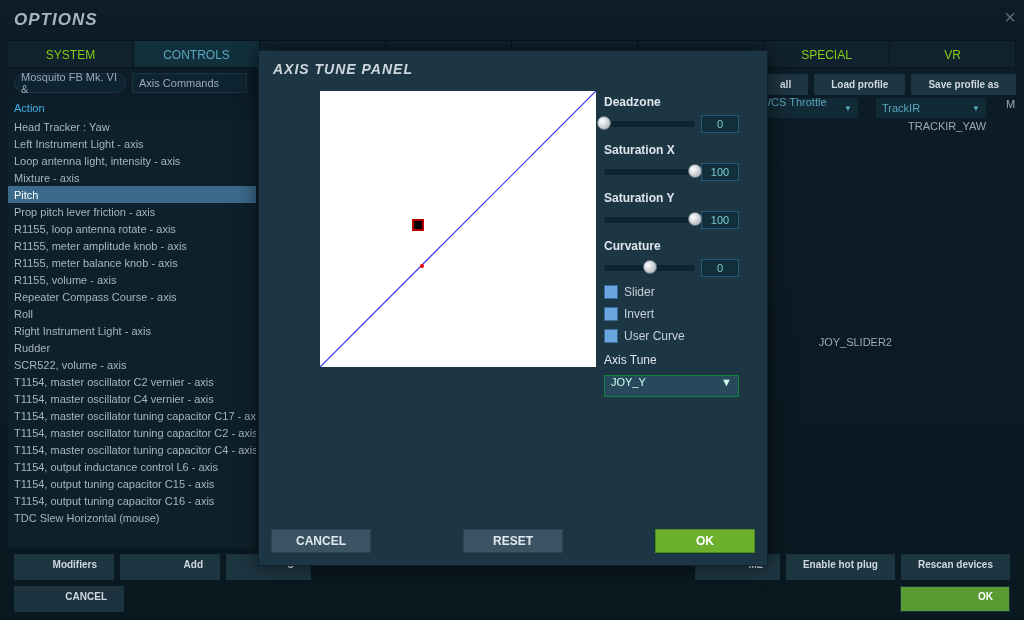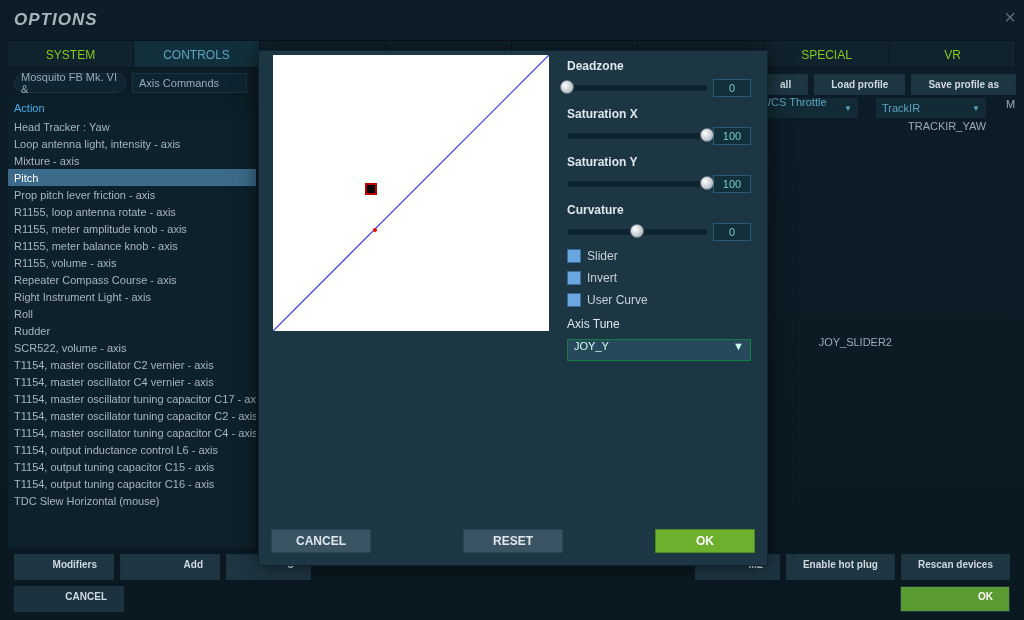--- a/index.html
+++ b/index.html
@@ -35,21 +35,21 @@
   .bottom-bar { position: absolute; left: 14px; right: 14px; bottom: 40px; height: 26px; display: flex; gap: 6px; }
   .bottom-bar .btn { flex: 0 0 auto; min-width: 85px; }
   .bottom-bar .spacer { flex: 1; }
   .footer { position: absolute; left: 14px; right: 14px; bottom: 8px; height: 26px; display: flex; justify-content: space-between; }
   .footer .btn.cancel { width: 110px; background: #1c333f; font-weight: bold; }
   .footer .btn.ok { width: 110px; background: #5a9c32; color: #fff; font-weight: bold; }
 
   
   .modal { position: absolute; left: 258px; top: 50px; width: 510px; height: 516px; background: #1c3644; border: 1px solid #10222e; box-shadow: 0 0 20px rgba(0,0,0,0.6); }
   .modal-title { font-size: 14px; font-weight: bold; font-style: italic; color: #cdd6dd; padding: 10px 14px; letter-spacing: 1px; }
-  .modal-body { display: flex; padding: 4px 16px 0 14px; gap: 18px; }
+  .modal-body { display: flex; padding: 4px 28px 0 14px; gap: 8px; margin-left: 47px; }
   .curve-box { width: 276px; height: 276px; background: #fff; position: relative; }
   .curve-box svg { position: absolute; left: 0; top: 0; }
   .controls { flex: 1; display: flex; flex-direction: column; gap: 6px; }
   .ctl-label { font-size: 12px; font-weight: bold; color: #dfe6ec; margin-top: 4px; }
   .slider-row { display: flex; align-items: center; gap: 6px; }
   .track { flex: 1; height: 6px; background: #0e2430; border-radius: 3px; position: relative; }
   .thumb { position: absolute; top: -5px; width: 14px; height: 14px; border-radius: 50%; background: radial-gradient(circle at 35% 35%, #fff, #9aa6af); border: 1px solid #6a7a86; cursor: pointer; }
   .val-box { width: 38px; height: 18px; background: #12303c; border: 1px solid #2a5a78; color: #7cc; font-size: 11px; text-align: center; line-height: 16px; }
   .check-row { display: flex; align-items: center; gap: 6px; font-size: 12px; margin-top: 2px; }
   .check { width: 14px; height: 14px; background: #6aa6e0; border: 1px solid #3a6a9a; cursor: pointer; }
@@ -111,31 +111,32 @@
     <span>TRACKIR_YAW</span>
   </div>
 
   <div class="joy-slider2">JOY_SLIDER2</div>
 
   <div class="body-area">
     <div class="list">
       <div class="list-header">Action</div>
       <div id="action-rows">
           <div class="row">Head Tracker : Yaw</div>
+          <div class="row">Left Instrument Light - axis</div>
           <div class="row">Loop antenna light, intensity - axis</div>
           <div class="row">Mixture - axis</div>
           <div class="row sel">Pitch</div>
           <div class="row">Prop pitch lever friction - axis</div>
           <div class="row">R1155, loop antenna rotate - axis</div>
           <div class="row">R1155, meter amplitude knob - axis</div>
           <div class="row">R1155, meter balance knob - axis</div>
           <div class="row">R1155, volume - axis</div>
           <div class="row">Repeater Compass Course - axis</div>
+          <div class="row">Roll</div>
           <div class="row">Right Instrument Light - axis</div>
-          <div class="row">Roll</div>
           <div class="row">Rudder</div>
           <div class="row">SCR522, volume - axis</div>
           <div class="row">T1154, master oscillator C2 vernier - axis</div>
           <div class="row">T1154, master oscillator C4 vernier - axis</div>
           <div class="row">T1154, master oscillator tuning capacitor C17 - axis</div>
           <div class="row">T1154, master oscillator tuning capacitor C2 - axis</div>
           <div class="row">T1154, master oscillator tuning capacitor C4 - axis</div>
           <div class="row">T1154, output inductance control L6 - axis</div>
           <div class="row">T1154, output tuning capacitor C15 - axis</div>
           <div class="row">T1154, output tuning capacitor C16 - axis</div>
@@ -165,20 +166,21 @@
     <div class="btn dark">Enable hot plug</div>
     <div class="btn dark">Rescan devices</div>
   </div>
 
   <div class="footer">
     <div class="btn cancel">CANCEL</div>
     <div class="btn ok">OK</div>
   </div>
 
   <div class="modal">
+    <div class="modal-title">AXIS TUNE PANEL</div>
     <div class="modal-body">
       <div class="curve-box">
         <svg width="276" height="276">
           <line x1="0" y1="276" x2="276" y2="0" stroke="#3030f0" stroke-width="1.2"></line>
           <rect id="marker-rect" width="10" height="10" fill="#000" stroke="#b00" stroke-width="2" x="93" y="129"></rect>
           <circle id="marker-dot" r="2" fill="#e00" cx="102" cy="175"></circle>
         </svg>
       </div>
       <div class="controls">
         <div class="ctl-label">Deadzone</div>

